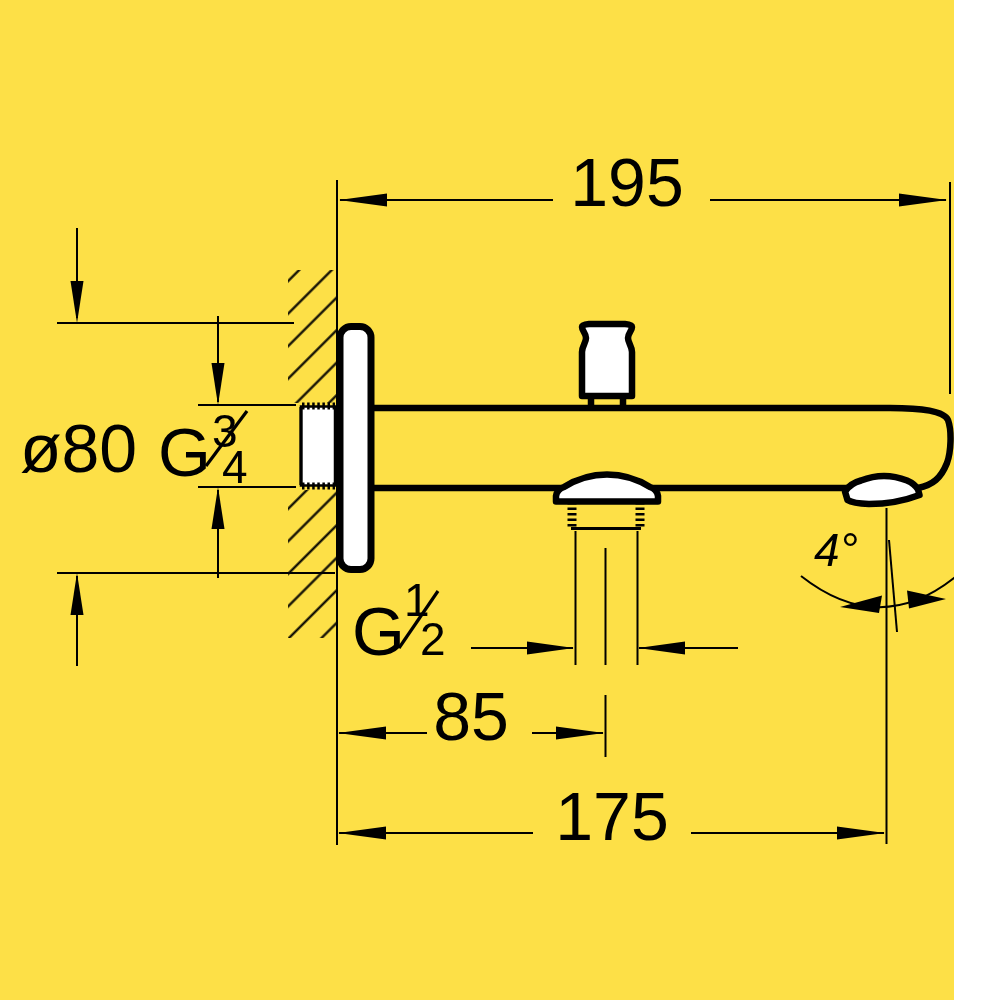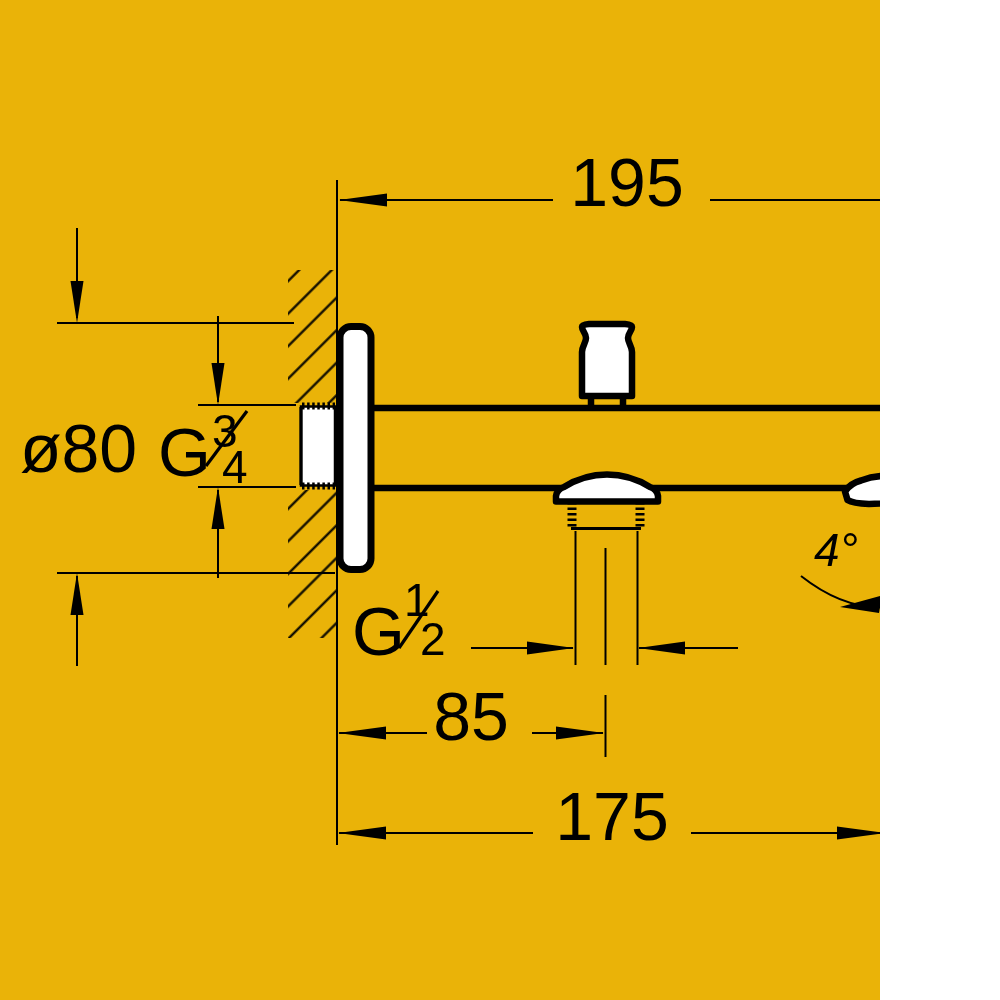--- a/index.html
+++ b/index.html
@@ -1,16 +1,16 @@
 <!DOCTYPE html>
 <html><head>
 <meta charset="utf-8">
 <style>
   html,body{margin:0;padding:0;background:#ffffff;}
-  #stage{position:relative;width:880px;height:1000px;background:#eab308;overflow:hidden;}
+  #stage{position:relative;width:954px;height:1000px;background:#fde047;overflow:hidden;}
   svg{position:absolute;left:0;top:0;}
   text{font-family:"Liberation Sans","DejaVu Sans",sans-serif;fill:#000;}
   .num{font-size:68px;}
   .frac{font-size:46px;}
   .ang{font-size:46px;font-style:italic;}
   .thin{stroke:#000;stroke-width:2;fill:none;}
   .med{stroke:#000;stroke-width:3.2;fill:none;}
   .heavy{stroke:#000;stroke-width:6.5;fill:none;stroke-linecap:round;stroke-linejoin:round;}
   .heavyfill{stroke:#000;stroke-width:6.5;fill:#fff;stroke-linejoin:round;}
   .arrow{fill:#000;stroke:none;}

